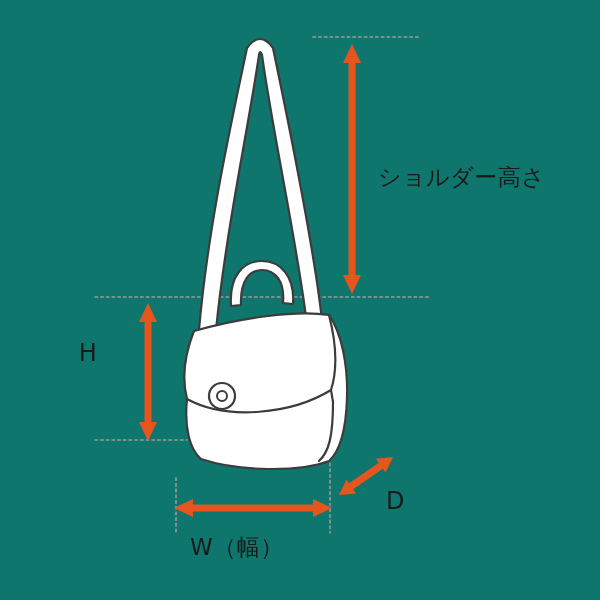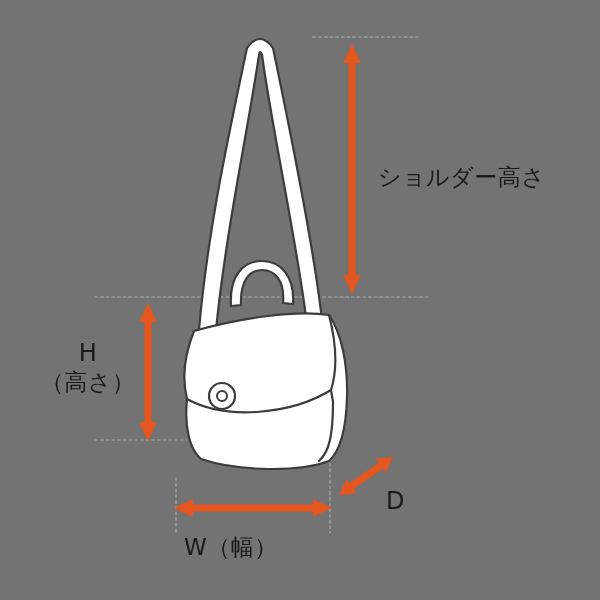--- a/index.html
+++ b/index.html
@@ -1,20 +1,20 @@
 <!DOCTYPE html>
 <html><head>
 <meta charset="utf-8">
 <style>
   html, body { margin: 0; padding: 0; background: #ffffff; }
   .canvas {
     position: relative;
     width: 600px;
     height: 600px;
-    background: #737373;
+    background: #0f766e;
     overflow: hidden;
     font-family: "DejaVu Sans", "Liberation Sans", sans-serif;
   }
   svg.diagram {
     position: absolute;
     left: 0; top: 0;
     width: 600px; height: 600px;
   }
   .label {
     position: absolute;
@@ -89,22 +89,21 @@
         <polygon points="339,495 356.2,493.4 346.4,479.5"></polygon>
         <polygon points="393,457 385.6,472.6 375.8,458.7"></polygon>
       </g>
     </g>
   </svg>
 
   <div class="label" style="left:378px; top:163px;">ショルダー高さ</div>
 
   <div class="label col-center" style="left:40px; top:338px; width:96px;">
     <div class="abbr">H</div>
-    <div>（高さ）</div>
   </div>
 
-  <div class="label" style="left:184px; top:533px;">W（幅）</div>
+  <div class="label" style="left:190px; top:533px;">W（幅）</div>
 
   <div class="label" style="left:386px; top:486px;">
     <div class="abbr">D</div>
   </div>
 
 </div>
 
 </body></html>

